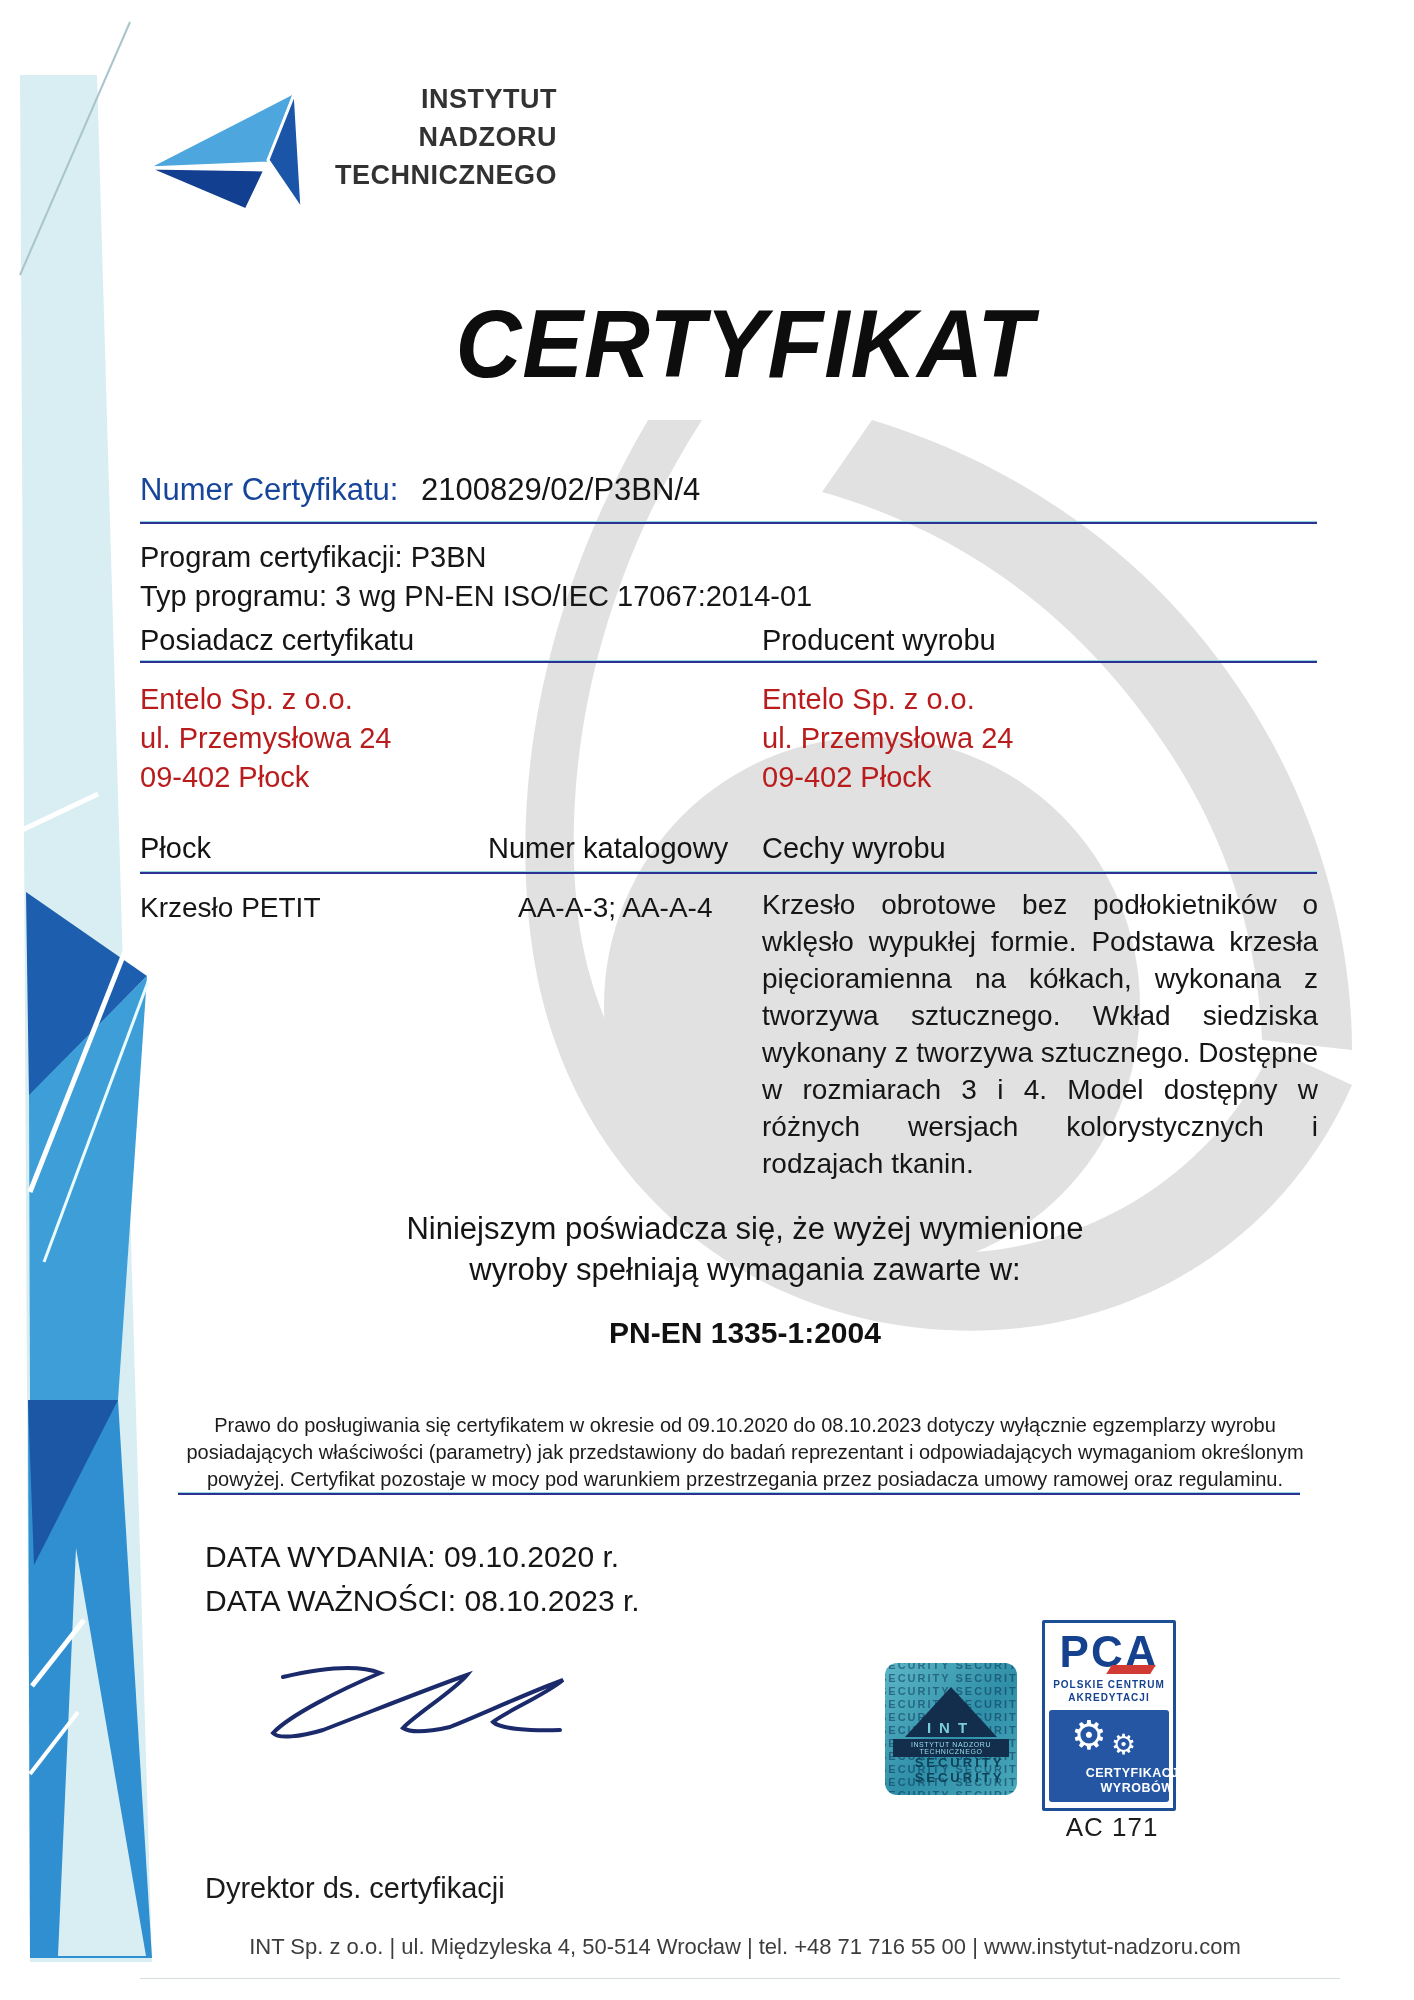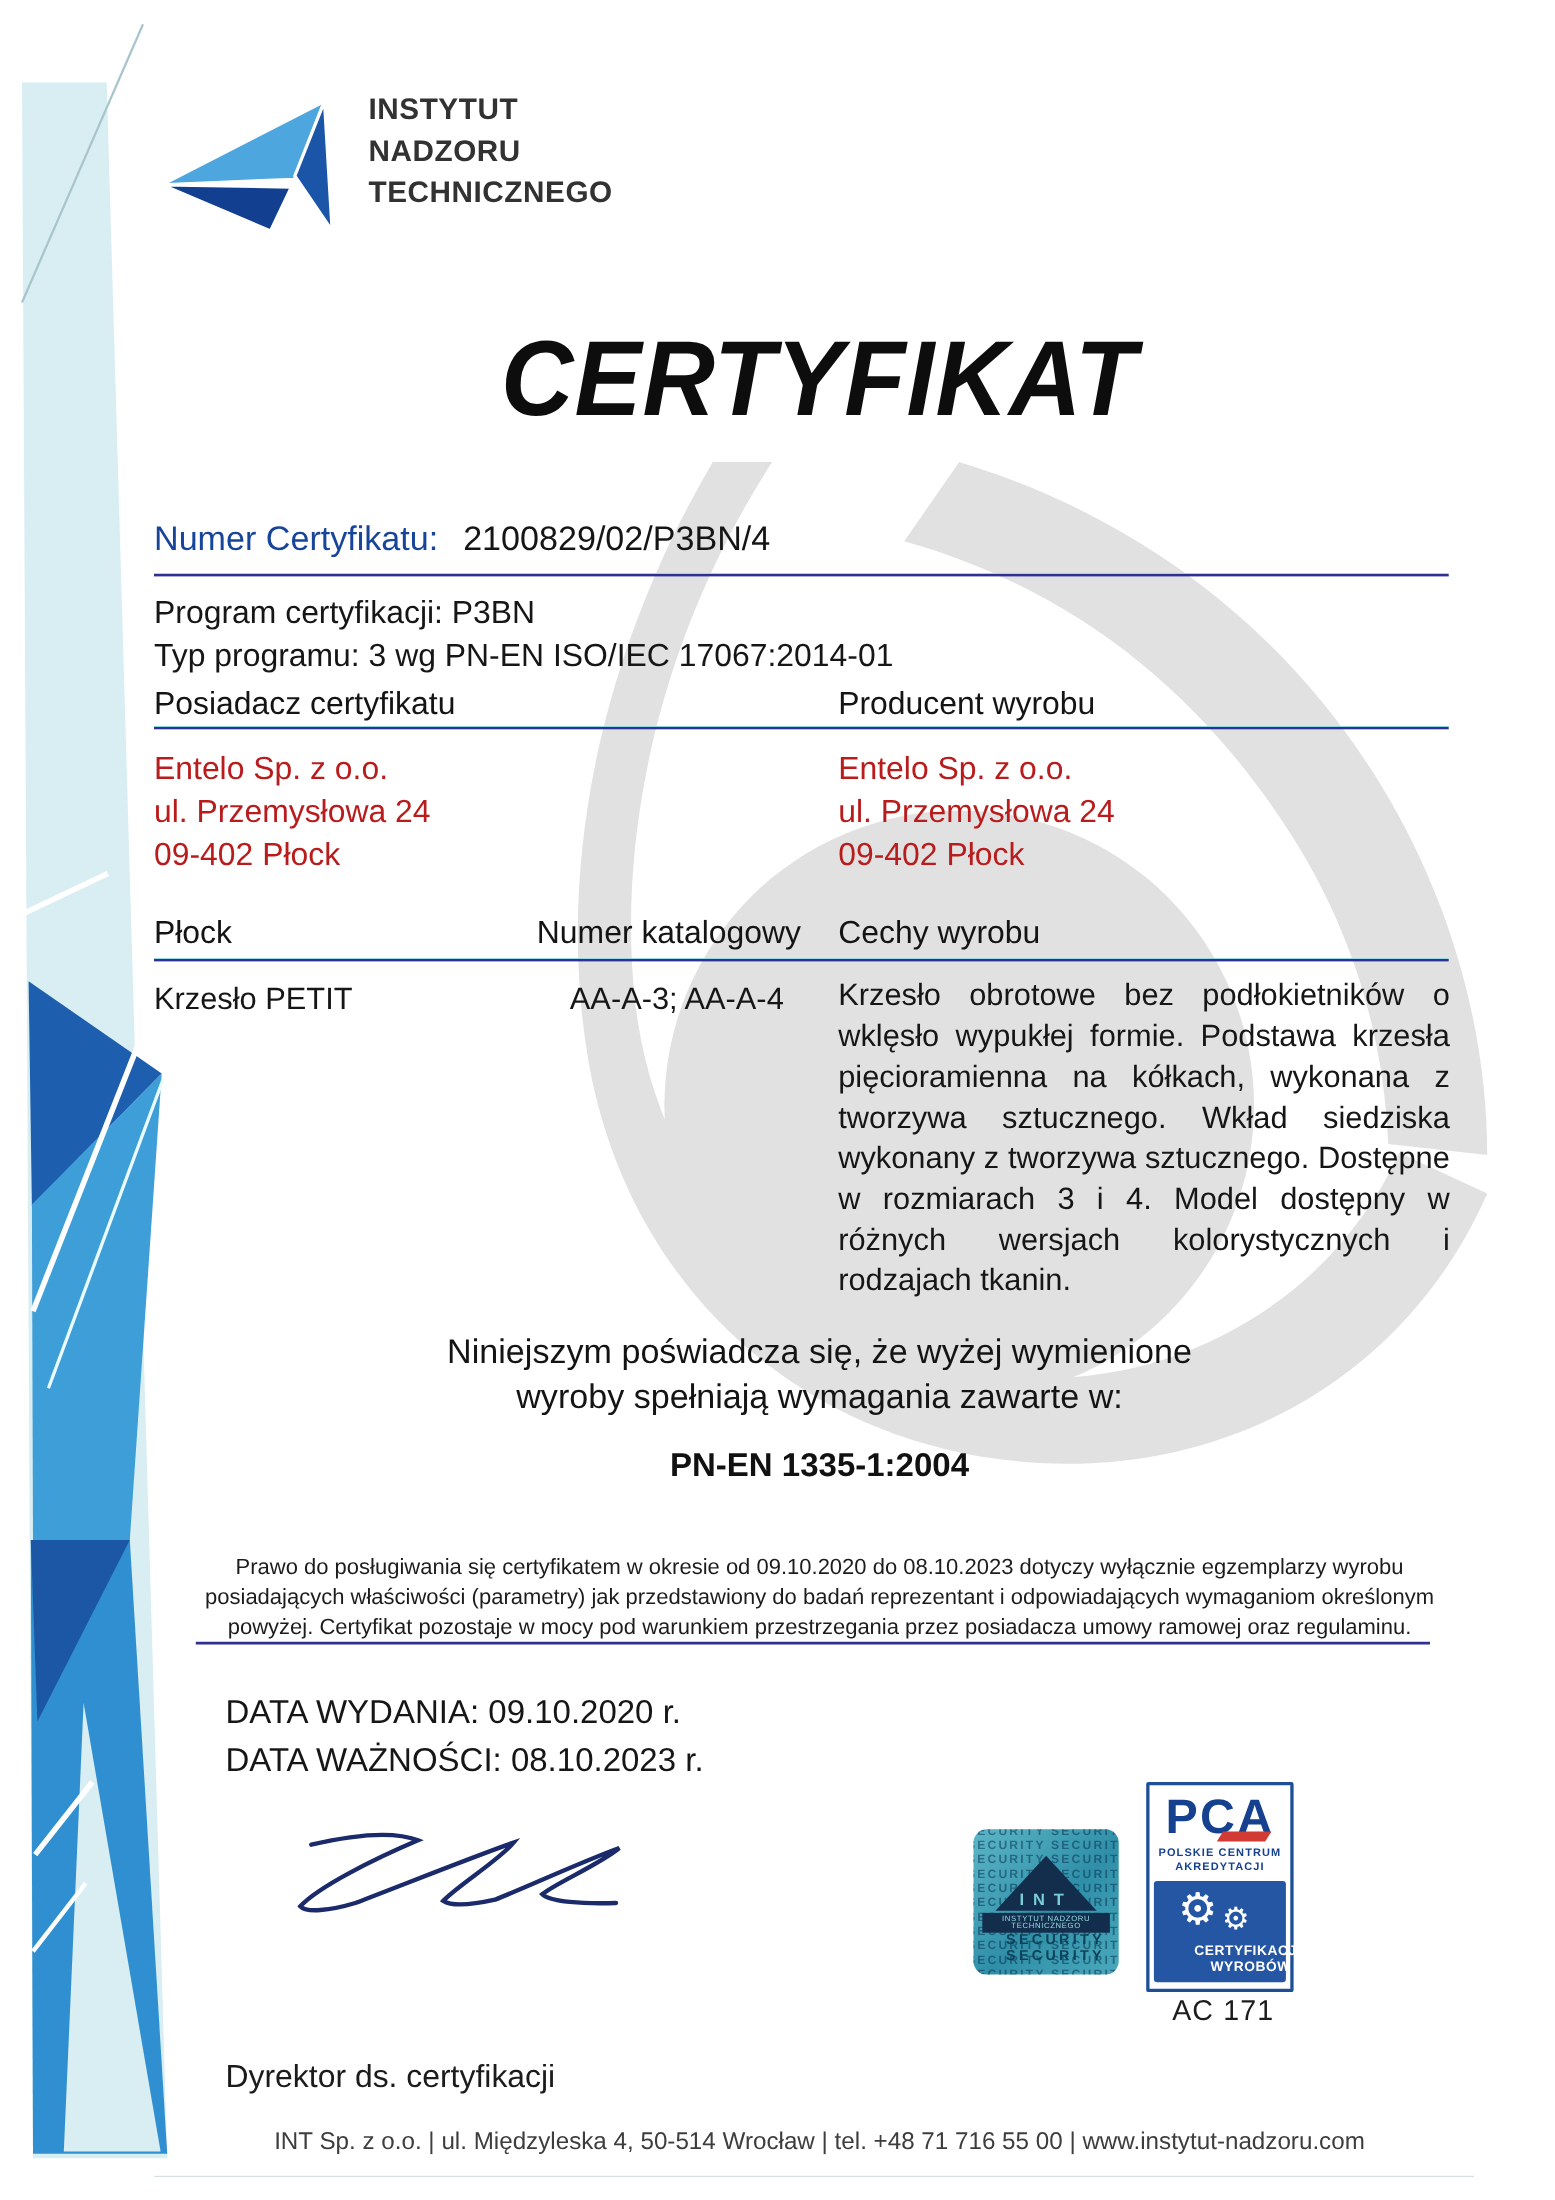--- a/index.html
+++ b/index.html
@@ -4,21 +4,21 @@
 <style>
   html,body{margin:0;padding:0;background:#888;}
   .page{
     position:relative;width:1414px;height:2000px;margin:0 auto;
     background:#ffffff;overflow:hidden;
     font-family:"Liberation Sans", sans-serif;color:#1a1a1a;
   }
   .abs{position:absolute;}
   .bg-svg{position:absolute;left:0;top:0;width:1414px;height:2000px;}
   
-  .brand-text{left:335px;top:80px;font-size:27px;font-weight:bold;color:#323232;line-height:38px;letter-spacing:.5px;}
+  .brand-text{left:335px;top:80px;font-size:27px;font-weight:bold;color:#323232;line-height:38px;letter-spacing:.5px;text-align:right;}
   
   .title-wrap{left:140px;top:288px;width:1210px;text-align:center;font-style:italic;}
   .title-wrap span{display:inline-block;font-size:97px;font-weight:bold;color:#0d0d0d;letter-spacing:1px;transform:scaleX(.94);}
   
   .cert-line{left:140px;top:472px;font-size:31px;}
   .cert-label{color:#17459a;font-weight:bold;font-weight:normal;}
   .cert-value{color:#151515;margin-left:14px;}
   .rule{height:3px;background:linear-gradient(#8fd8e2 0 1px,#2e3192 1px 100%);}
   .rule1{left:140px;top:521px;width:1177px;}
   .rule2{left:140px;top:660px;width:1177px;}

